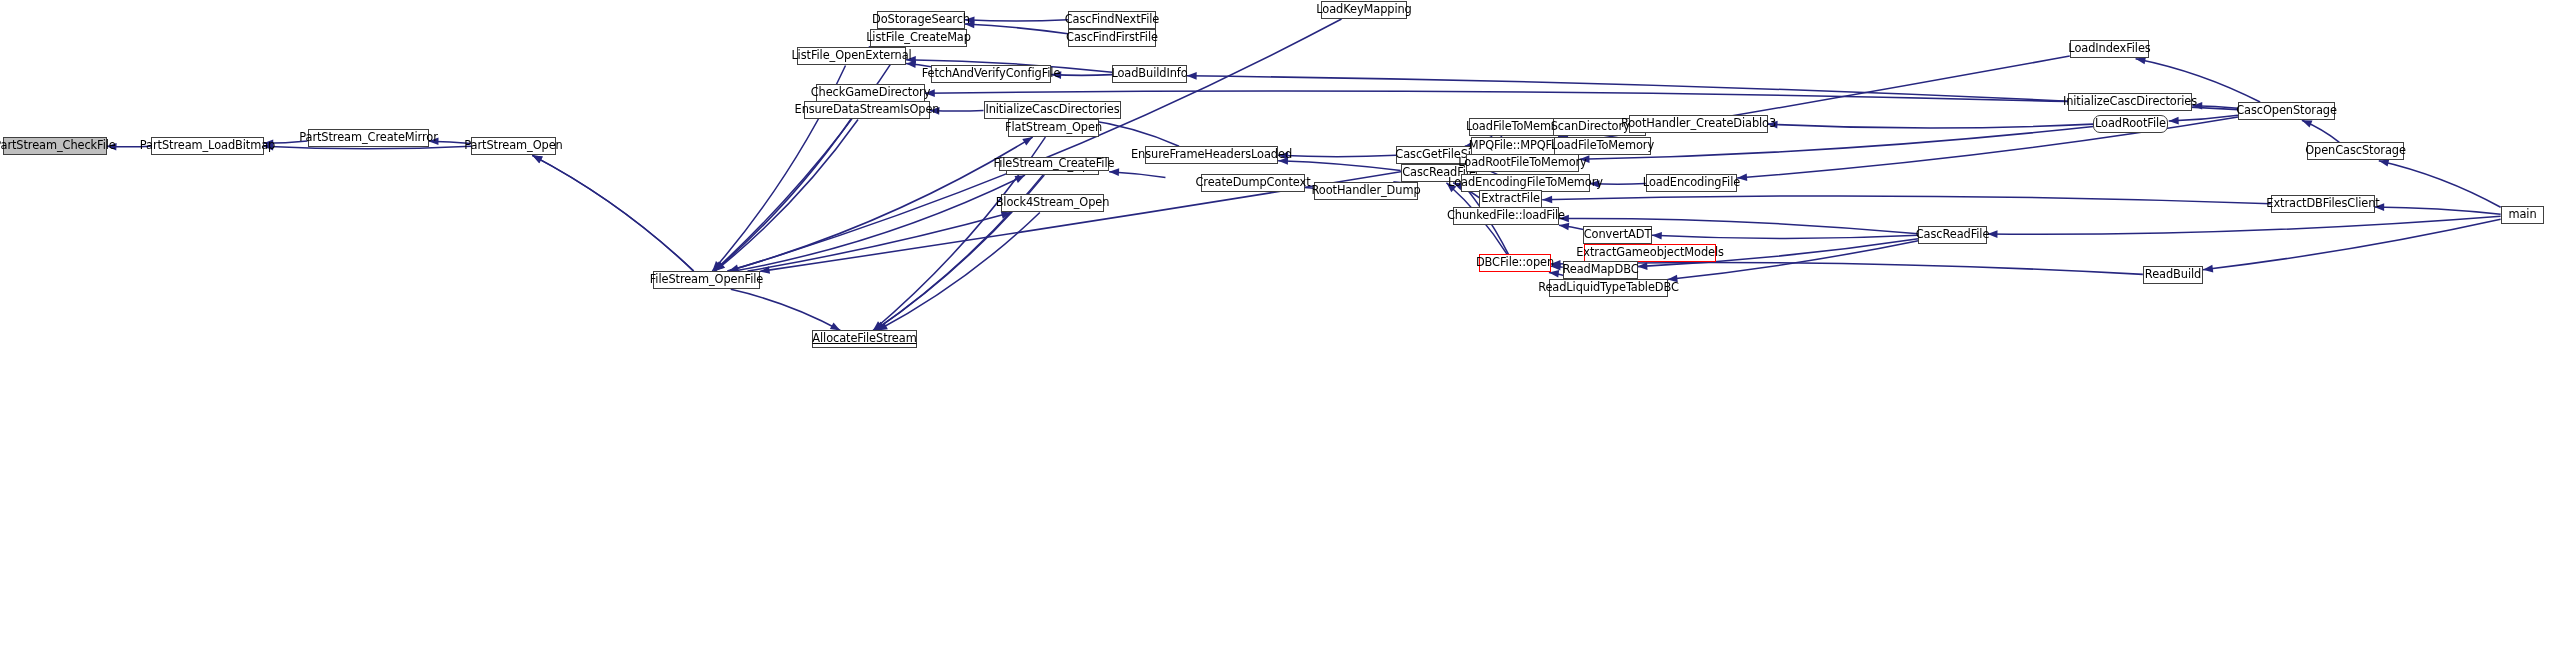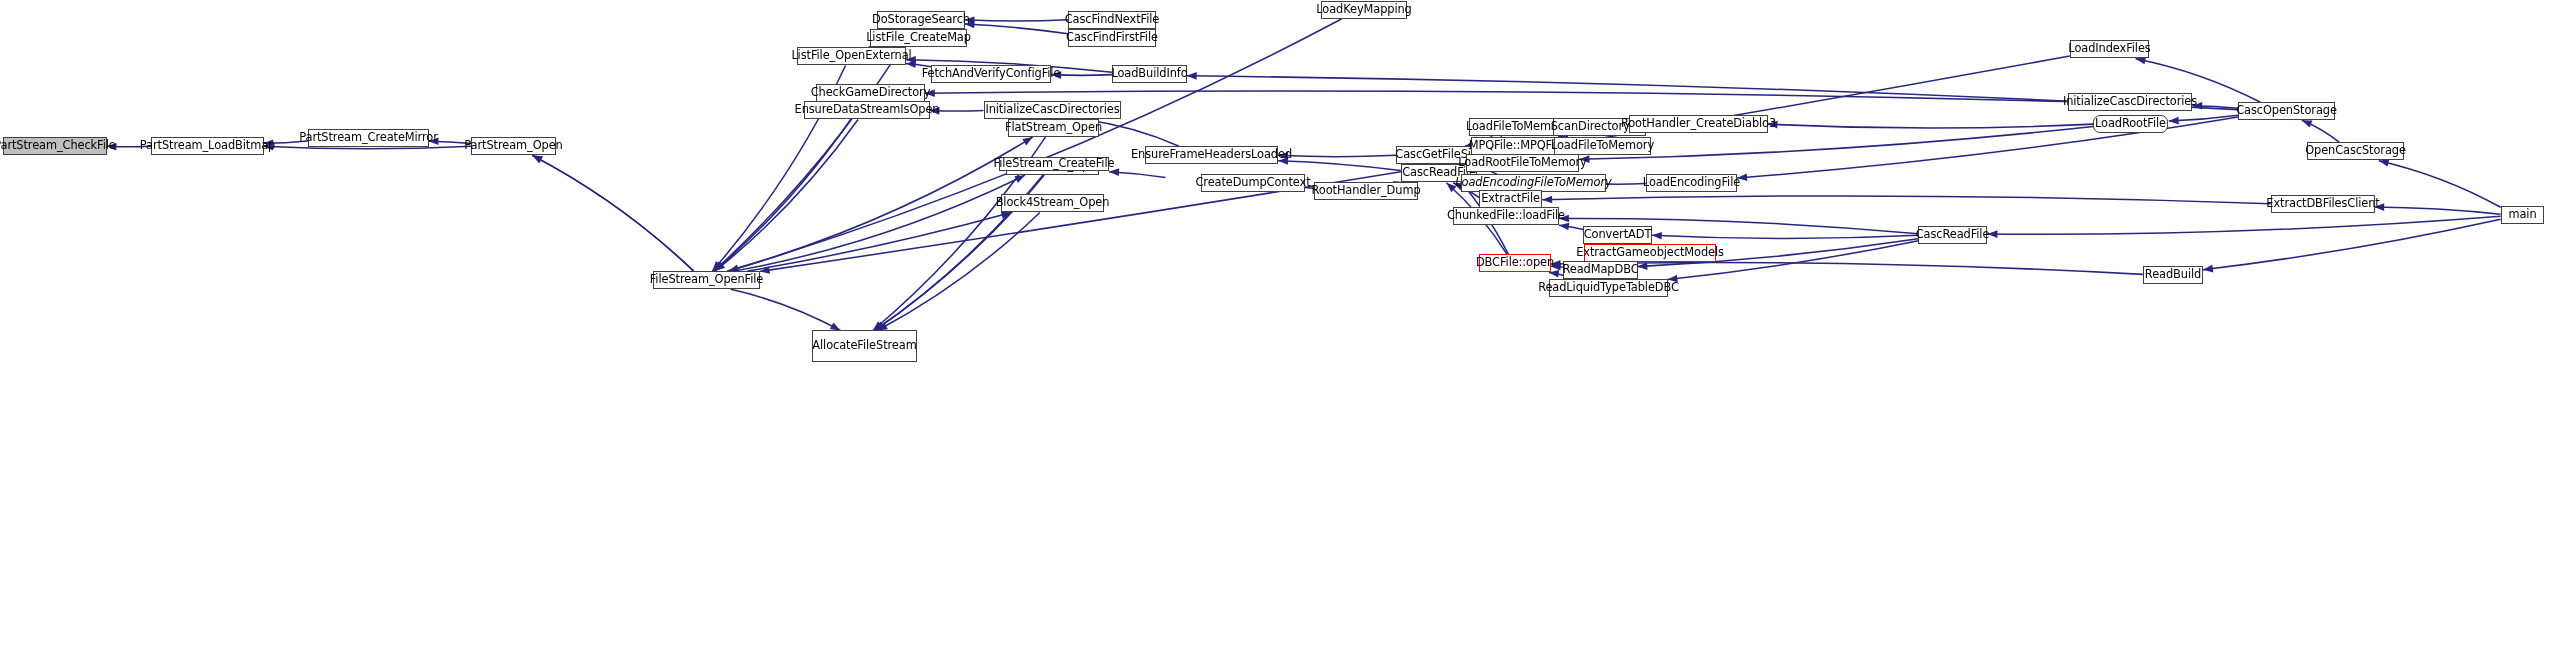--- a/index.html
+++ b/index.html
@@ -210,21 +210,21 @@
         <path class="edge-path" d="M2815,360.3146327356854 Q2426.2550223431676,338.8672788012015 2037,346.8155002891845"></path>
         <polygon class="edge-head" points="2037,346.8155002891845 2050.0993647709884,351.549065815994 2049.89521672942,341.5511498542986"></polygon>
       </g>
   </svg>
   <div id="node-layer">
       <div class="node-box highlight" style="left: 3px; top: 137px; width: 104px; height: 18px;">PartStream_CheckFile</div>
       <div class="node-box" style="left: 151px; top: 137px; width: 113px; height: 18px;">PartStream_LoadBitmap</div>
       <div class="node-box" style="left: 308px; top: 129px; width: 121px; height: 18px;">PartStream_CreateMirror</div>
       <div class="node-box" style="left: 471px; top: 137px; width: 85px; height: 18px;">PartStream_Open</div>
       <div class="node-box" style="left: 653px; top: 271px; width: 107px; height: 18px;">FileStream_OpenFile</div>
-      <div class="node-box" style="left: 812px; top: 330px; width: 105px; height: 32px;">AllocateFileStream</div>
+      <div class="node-box" style="left: 812px; top: 330px; width: 105px; height: 18px; text-decoration: underline;">AllocateFileStream</div>
       <div class="node-box" style="left: 816px; top: 84px; width: 109px; height: 18px;">CheckGameDirectory</div>
       <div class="node-box" style="left: 804px; top: 101px; width: 126px; height: 18px;">EnsureDataStreamIsOpen</div>
       <div class="node-box" style="left: 797px; top: 47px; width: 109px; height: 18px;">ListFile_OpenExternal</div>
       <div class="node-box" style="left: 931px; top: 65px; width: 120px; height: 18px;">FetchAndVerifyConfigFile</div>
       <div class="node-box" style="left: 870px; top: 29px; width: 97px; height: 18px;">ListFile_CreateMap</div>
       <div class="node-box" style="left: 877px; top: 10.7px; width: 88px; height: 18px;">DoStorageSearch</div>
       <div class="node-box" style="left: 1068px; top: 10.7px; width: 88px; height: 18px;">CascFindNextFile</div>
       <div class="node-box" style="left: 1068px; top: 29px; width: 88px; height: 18px;">CascFindFirstFile</div>
       <div class="node-box" style="left: 1321px; top: 0.8px; width: 86px; height: 18px;">LoadKeyMapping</div>
       <div class="node-box" style="left: 1112px; top: 65px; width: 75px; height: 18px;">LoadBuildInfo</div>
@@ -234,21 +234,21 @@
       <div class="node-box" style="left: 999px; top: 157px; width: 110px; height: 14px;">FileStream_CreateFile</div>
       <div class="node-box" style="left: 1001px; top: 194px; width: 103px; height: 18px;">Block4Stream_Open</div>
       <div class="node-box" style="left: 1145px; top: 146px; width: 133px; height: 18px;">EnsureFrameHeadersLoaded</div>
       <div class="node-box" style="left: 1165px; top: 174px; width: 104px; height: 18px; margin-left: 36px;">CreateDumpContext</div>
       <div class="node-box" style="left: 1314px; top: 182px; width: 104px; height: 18px;">RootHandler_Dump</div>
       <div class="node-box" style="left: 1396px; top: 146px; width: 87px; height: 18px;">CascGetFileSize</div>
       <div class="node-box" style="left: 1401px; top: 164px; width: 76px; height: 18px;">CascReadFile</div>
       <div class="node-box" style="left: 1469px; top: 118px; width: 97px; height: 18px;">LoadFileToMemory</div>
       <div class="node-box" style="left: 1471px; top: 137px; width: 91px; height: 18px;">MPQFile::MPQFile</div>
       <div class="node-box" style="left: 1466px; top: 154px; width: 113px; height: 18px;">LoadRootFileToMemory</div>
-      <div class="node-box" style="left: 1461px; top: 174px; width: 145px; height: 18px; font-style: italic;">LoadEncodingFileToMemory</div>
+      <div class="node-box" style="left: 1461px; top: 174px; width: 129px; height: 18px;">LoadEncodingFileToMemory</div>
       <div class="node-box" style="left: 1479px; top: 190px; width: 63px; height: 18px;">ExtractFile</div>
       <div class="node-box" style="left: 1453px; top: 207px; width: 106px; height: 18px;">ChunkedFile::loadFile</div>
       <div class="node-box" style="left: 1553px; top: 118px; width: 93px; height: 18px;">ScanDirectoryFile</div>
       <div class="node-box" style="left: 1554px; top: 137px; width: 97px; height: 18px;">LoadFileToMemory</div>
       <div class="node-box" style="left: 1629px; top: 115px; width: 139px; height: 18px;">RootHandler_CreateDiablo3</div>
       <div class="node-box" style="left: 1646px; top: 174px; width: 91px; height: 18px;">LoadEncodingFile</div>
       <div class="node-box" style="left: 1583px; top: 226px; width: 69px; height: 18px;">ConvertADT</div>
       <div class="node-box alert" style="left: 1548px; top: 244px; width: 132px; height: 18px; margin-left: 36px;">ExtractGameobjectModels</div>
       <div class="node-box alert" style="left: 1479px; top: 254px; width: 72px; height: 18px;">DBCFile::open</div>
       <div class="node-box" style="left: 1563px; top: 261px; width: 75px; height: 18px;">ReadMapDBC</div>

